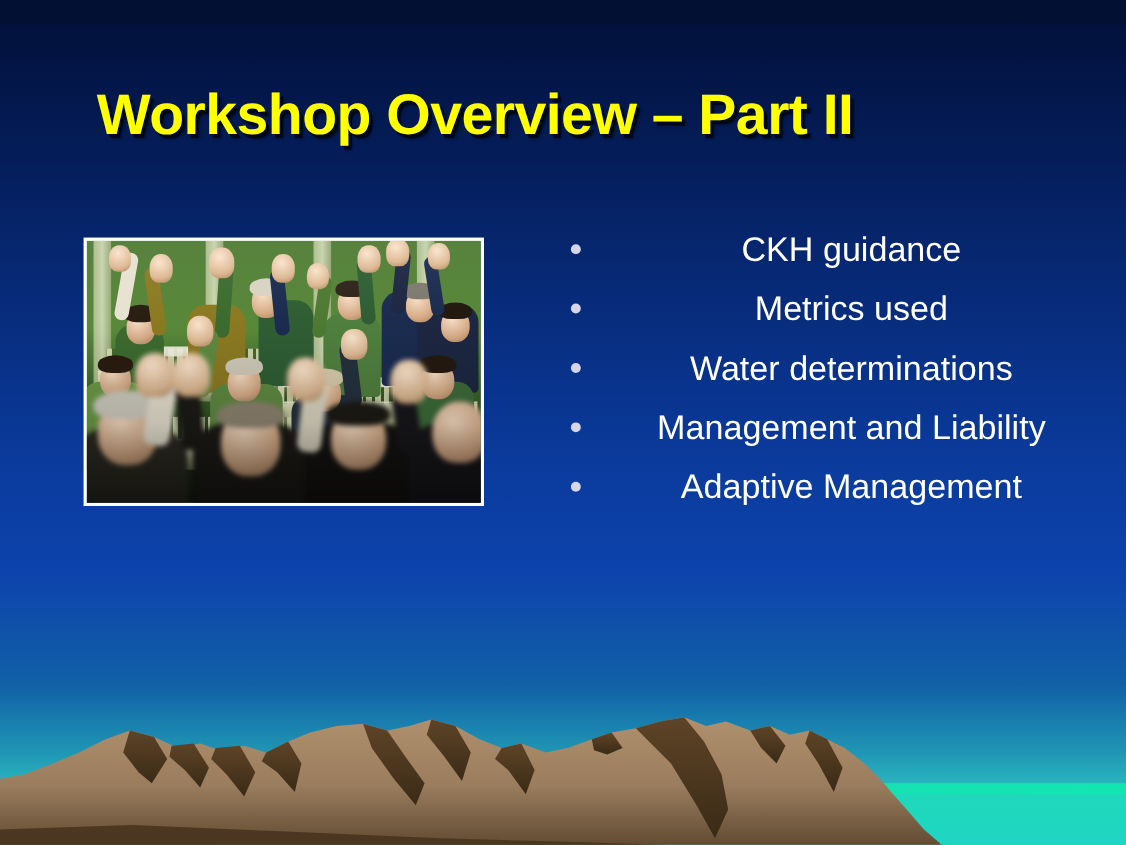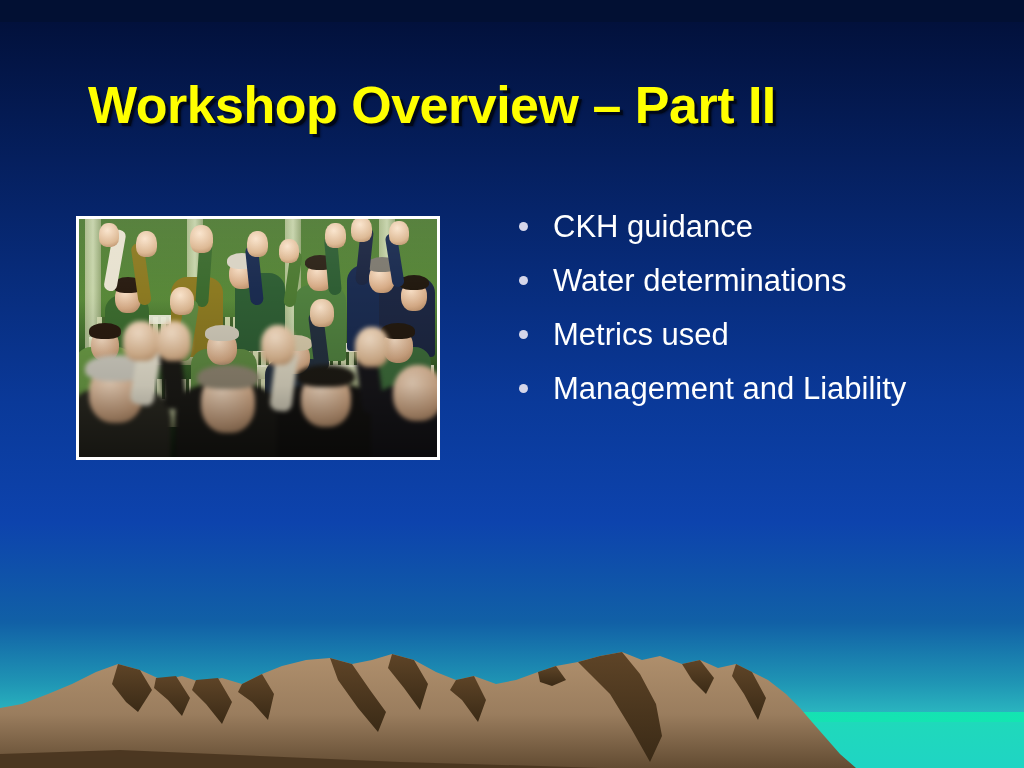--- a/index.html
+++ b/index.html
@@ -75,21 +75,21 @@
   #fgblur{position:absolute;left:0;bottom:0;width:100%;height:46%;
     filter:blur(2.2px);}
   #photo-vignette{position:absolute;inset:0;
     background:
       linear-gradient(to bottom, rgba(255,255,255,.06) 0%, rgba(0,0,0,0) 30%,
                       rgba(0,0,0,.15) 70%, rgba(0,0,0,.5) 100%);}
 
   
   #bullets{position:absolute;left:505px;top:186px;width:490px;}
   .bullet{position:relative;padding-left:48px;margin-bottom:16px;
-    color:#ffffff;font-size:31px;line-height:38px;}
+    color:#ffffff;font-size:31px;line-height:38px;text-align:center;}
   .bullet .dot{position:absolute;left:14px;top:14px;width:9px;height:9px;
     border-radius:50%;background:#d5d6ea;}
 
   
   #mtn{position:absolute;left:0;bottom:0;width:1024px;height:140px;}
 </style>
 </head>
 <body>
 
 <div id="slide">
@@ -215,29 +215,33 @@
     </div>
   </div>
 
   <div id="bullets">
     <div class="bullet">
       <span class="dot"></span>
       <span>CKH guidance</span>
     </div>
     <div class="bullet">
       <span class="dot"></span>
+      <span>Metrics used</span>
+    </div>
+    <div class="bullet">
+      <span class="dot"></span>
       <span>Water determinations</span>
     </div>
     <div class="bullet">
       <span class="dot"></span>
-      <span>Metrics used</span>
-    </div>
-    <div class="bullet">
-      <span class="dot"></span>
       <span>Management and Liability</span>
+    </div>
+    <div class="bullet">
+      <span class="dot"></span>
+      <span>Adaptive Management</span>
     </div>
   </div>
 
   <svg id="mtn" viewBox="0 0 1024 140" preserveAspectRatio="none">
     <defs>
       <linearGradient id="gLight" x1="0" y1="0" x2="0" y2="1">
         <stop offset="0%" stop-color="#b0906d"></stop>
         <stop offset="45%" stop-color="#9a7d5e"></stop>
         <stop offset="100%" stop-color="#4b3720"></stop>
       </linearGradient>

